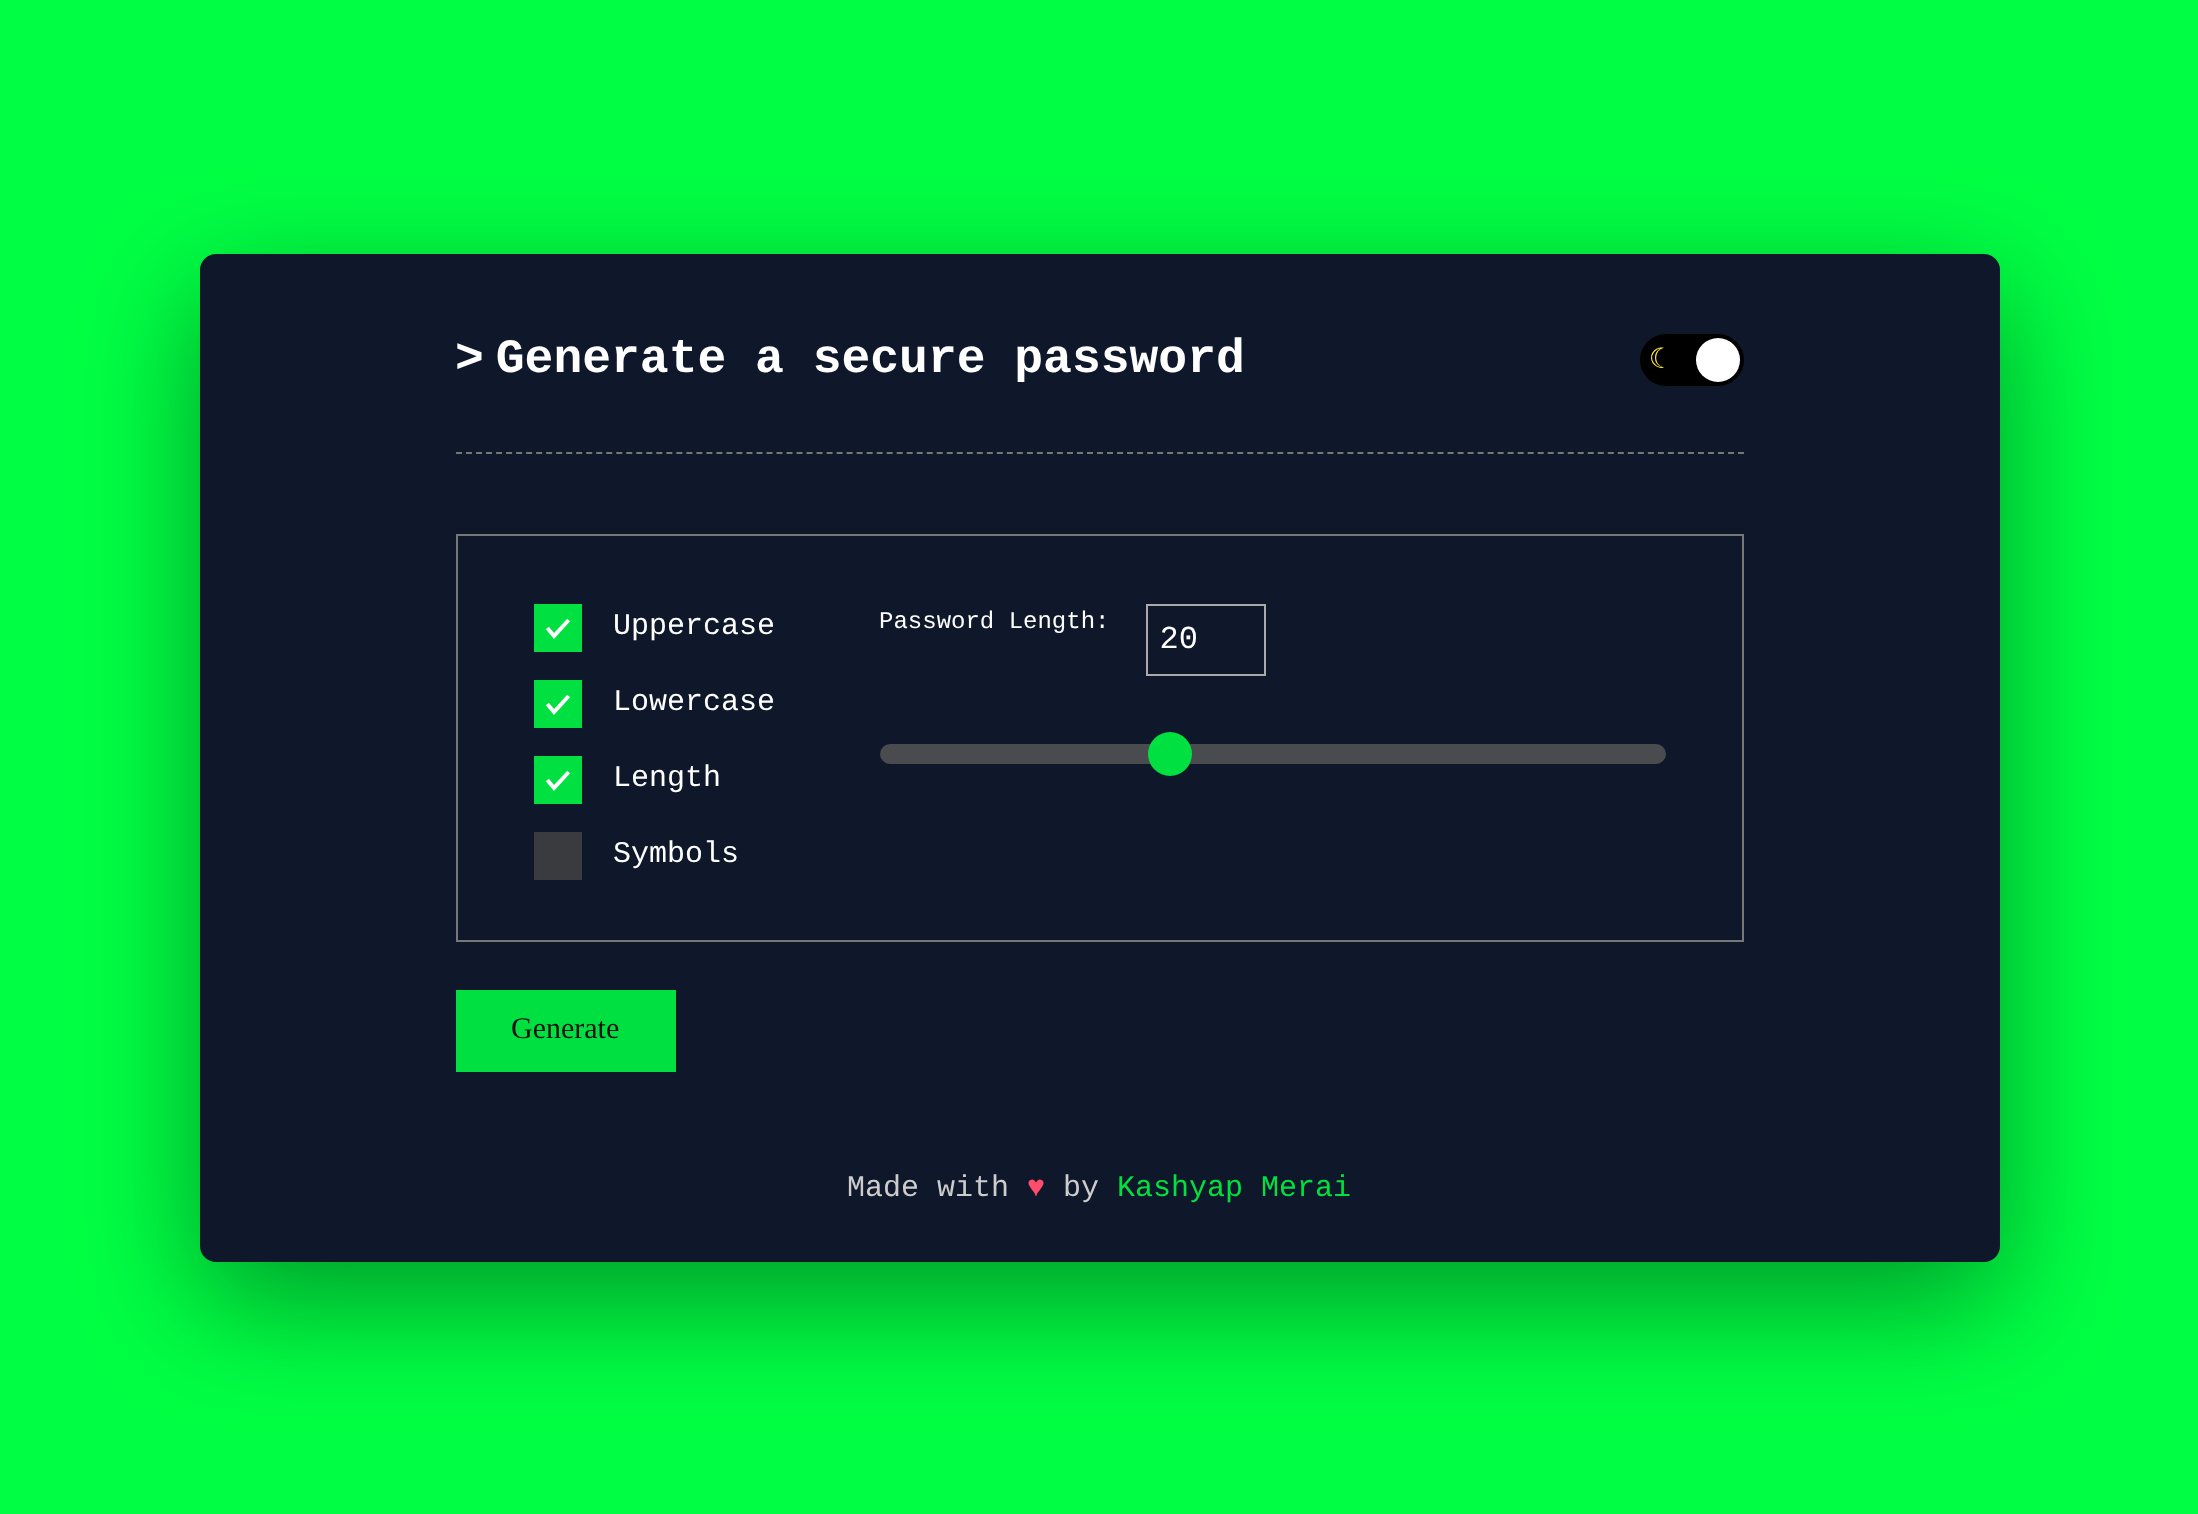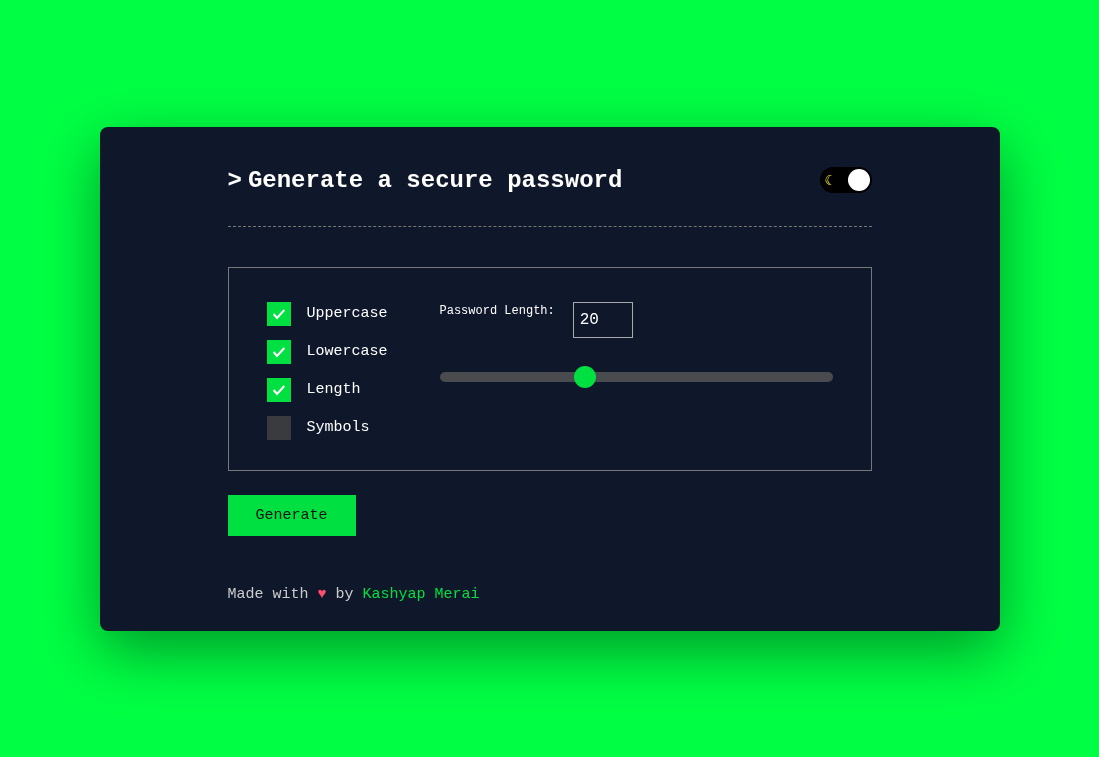--- a/index.html
+++ b/index.html
@@ -146,27 +146,27 @@
   width: 22px;
   height: 22px;
   background: #00e040;
   border-radius: 50%;
   cursor: pointer;
 }
 .generate-btn {
   background: #00e040;
   color: #111;
   border: none;
-  font-family: Liberation Mono, monospace;
+  font-family: Liberation Serif, serif;
   font-size: 15px;
   padding: 12px 28px;
   cursor: pointer;
 }
 .footer {
-  text-align: left;
+  text-align: center;
   color: #ccc;
   font-size: 15px;
   margin-top: 50px;
 }
 .footer .heart { color: #ff4d6d; }
 .footer .author { color: #00e040; cursor: pointer; }
 </style>
 </head>
 <body>
 

